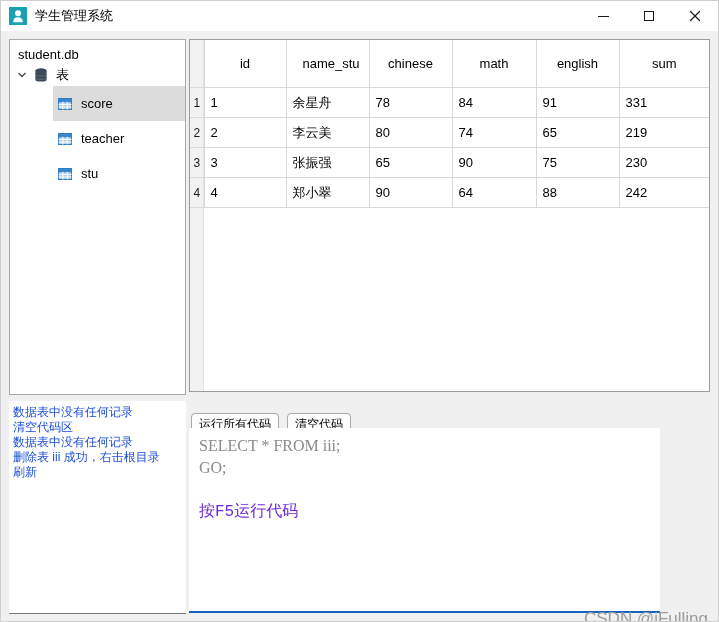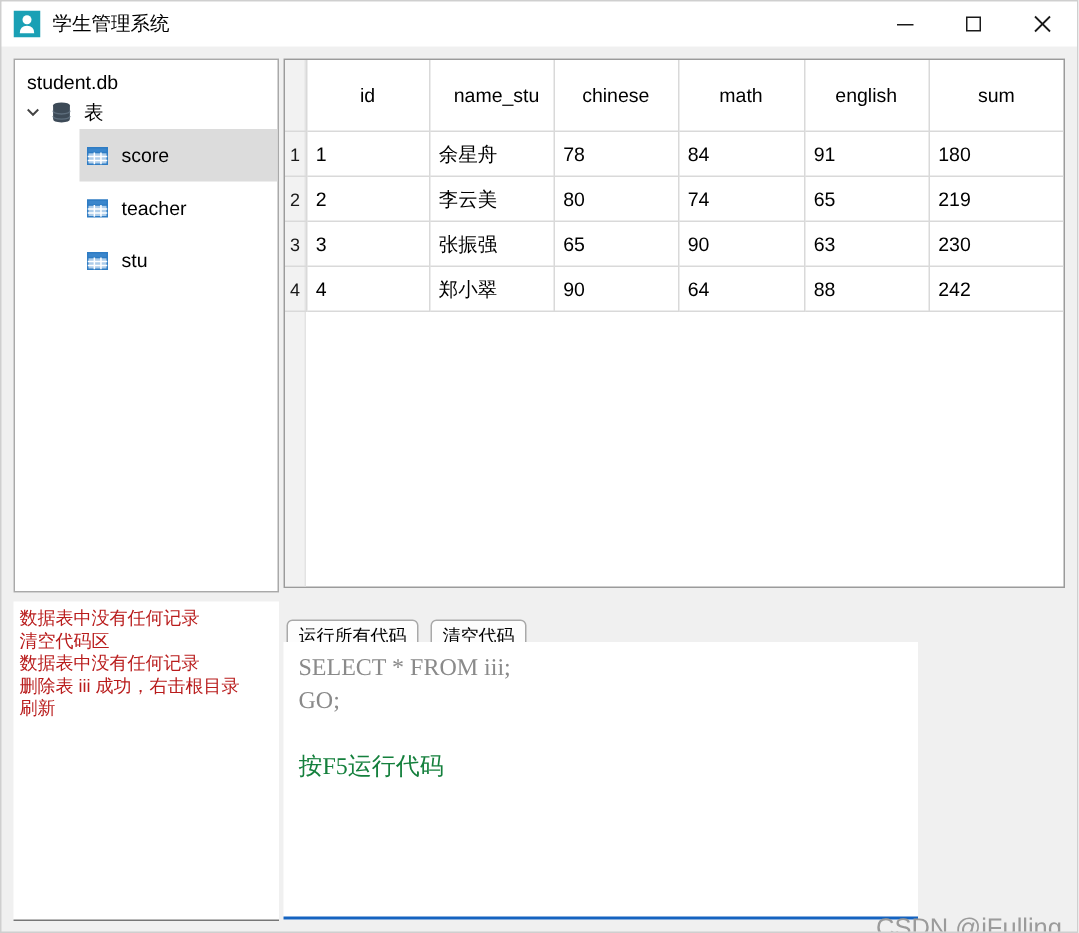--- a/index.html
+++ b/index.html
@@ -41,21 +41,21 @@
   .tree-item { display: flex; height: 35px; padding-left: 43px; }
   .tree-item-inner { flex: 1; display: flex; align-items: center; padding-left: 4px; }
   .tree-item.selected .tree-item-inner { background: #dcdcdc; }
   .tree-item .tbl-ico { width: 16px; height: 16px; flex: 0 0 auto; }
   .tree-item .lbl { margin-left: 8px; }
 
   
   .log-panel {
     position: absolute; left: 8px; top: 400px; width: 177px; height: 213px;
     background: #fff; border-bottom: 1px solid #767676;
-    font-size: 12px; line-height: 15px; color: #b91c1c;
+    font-size: 12px; line-height: 15px; color: #1d4ed8;
     padding: 4px 2px 0 4px; overflow: hidden;
   }
 
   
   .table-widget {
     position: absolute; left: 188px; top: 38px; width: 521px; height: 353px;
     background: #fff; border: 1px solid #9b9b9b; overflow: hidden;
   }
   .vheader-strip {
     position: absolute; left: 0; top: 0; bottom: 0; width: 14px;
@@ -79,28 +79,28 @@
   .btn-row { position: absolute; left: 190px; top: 412px; display: flex; gap: 8px; }
   .btn {
     height: 23px; padding: 0 7px;
     background: #fdfdfd; border: 1px solid #a9a9a9; border-radius: 4px;
     font-size: 12px; color: #000; font-family: inherit;
     display: flex; align-items: center;
   }
 
   
   .editor {
-    position: absolute; left: 188px; top: 427px; width: 423px; height: 185px;
+    position: absolute; left: 188px; top: 427px; width: 471px; height: 185px;
     background: #fff; border-bottom: 2px solid #1563c0;
     padding: 7px 10px 0 10px;
     font-family: "Liberation Serif", serif; font-size: 16px; line-height: 22px;
     color: #8a8a8a; overflow: hidden;
   }
   .editor .blank-line { height: 22px; }
-  .editor .hint-line { color: #15803d; }
+  .editor .hint-line { color: #6d28d9; font-family: Liberation Mono, monospace; }
 
   
   .watermark {
     position: absolute; right: 10px; top: 608px;
     font-size: 17px; color: #9b9b9b; z-index: 5;
   }
 </style>
 </head>
 <body>
 
@@ -220,38 +220,38 @@
         </tr>
       </thead>
       <tbody>
         <tr>
           <td class="rownum">1</td>
           <td>1</td>
           <td>余星舟</td>
           <td>78</td>
           <td>84</td>
           <td>91</td>
-          <td>180</td>
+          <td>331</td>
         </tr>
         <tr>
           <td class="rownum">2</td>
           <td>2</td>
           <td>李云美</td>
           <td>80</td>
           <td>74</td>
           <td>65</td>
           <td>219</td>
         </tr>
         <tr>
           <td class="rownum">3</td>
           <td>3</td>
           <td>张振强</td>
           <td>65</td>
           <td>90</td>
-          <td>63</td>
+          <td>75</td>
           <td>230</td>
         </tr>
         <tr>
           <td class="rownum">4</td>
           <td>4</td>
           <td>郑小翠</td>
           <td>90</td>
           <td>64</td>
           <td>88</td>
           <td>242</td>

